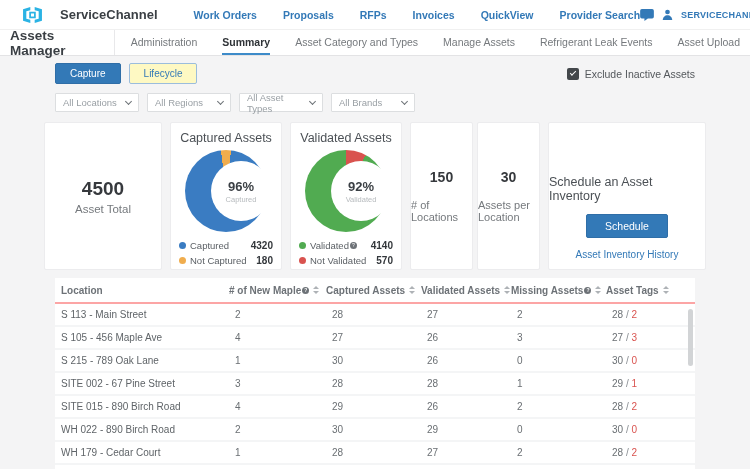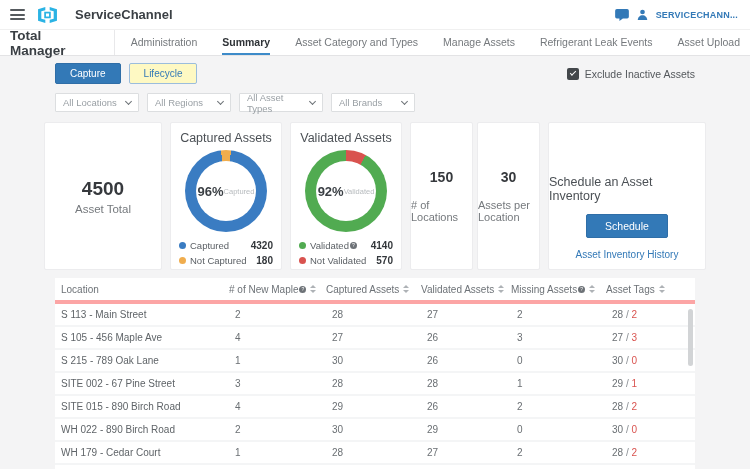--- a/index.html
+++ b/index.html
@@ -42,42 +42,42 @@
   
   .cards { display:flex; gap:8px; margin-top:10px; height:148px; }
   .card { background:#fff; border:1px solid #ececee; border-radius:2px; }
   .card-total { width:118px; display:flex; flex-direction:column; align-items:center; justify-content:center; }
   .big-num { font-size:19px; font-weight:700; color:#36393d; }
   .big-sub { font-size:11.5px; color:#75797d; margin-top:3px; }
 
   .donut-card { width:112px; padding:8px 8px 6px 8px; display:flex; flex-direction:column; align-items:center; }
   .donut-title { font-size:12.5px; color:#4b5055; white-space:nowrap; }
   .donut { width:82px; height:82px; border-radius:50%; position:relative; margin-top:5px; flex:none; }
-  .donut-hole { position:absolute; left:11px; top:11px; width:60px; height:60px; background:#fff; border-radius:50%; display:flex; flex-direction:row; align-items:center; justify-content:center; }
+  .donut-hole { position:absolute; left:26px; top:11px; width:60px; height:60px; background:#fff; border-radius:50%; display:flex; flex-direction:column; align-items:center; justify-content:center; }
   .donut-pct { font-size:13px; font-weight:700; color:#3a3f44; }
   .donut-pct-label { font-size:7.5px; color:#b7bbbe; margin-top:1px; }
   .legend { width:100%; margin-top:6px; }
   .legend-row { display:flex; align-items:center; height:15px; font-size:9.5px; color:#5a5f64; }
   .dot { width:7px; height:7px; border-radius:50%; margin-right:4px; flex:none; }
   .legend-val { margin-left:auto; font-weight:700; color:#33373b; font-size:10px; }
 
   .stack-col { width:130px; display:flex; flex-direction:row; gap:4px; }
   .stack-card { flex:1; display:flex; flex-direction:column; align-items:center; justify-content:center; }
   .stack-num { font-size:14px; font-weight:700; color:#36393d; }
   .stack-sub { font-size:11px; color:#75797d; margin-top:14px; }
 
   .schedule-card { flex:1; display:flex; flex-direction:column; align-items:center; }
   .schedule-text { font-size:12.5px; color:#4b5055; margin-top:52px; }
   .schedule-btn { margin-top:11px; font-size:10.5px; padding:5px 18px; }
   .history-link { margin-top:auto; margin-bottom:9px; font-size:10px; color:#3379b7; text-decoration:none; cursor:pointer; }
 
   
   .table-wrap { margin:8px 11px 0 11px; position:relative; background:#fff; }
   .thead, .trow { display:grid; grid-template-columns:168px 97px 95px 90px 95px 1fr; align-items:center; padding-left:6px; }
-  .thead { height:26px; border-bottom:4px solid #fca5a5; font-size:10px; color:#6d7277; }
+  .thead { height:26px; border-bottom:2px solid #fca5a5; font-size:10px; color:#6d7277;font-weight:bold; }
   .trow { height:23px; border-bottom:2px solid #f4f5f6; font-size:10px; color:#5f6468; background:#fff; }
   .trow > div:not(:first-child) { padding-left:6px; color:#6a6f73; }
   .th { display:flex; align-items:center; white-space:nowrap; }
   .sort { display:inline-flex; flex-direction:column; gap:1.5px; margin-left:4px; }
   .sort i { width:0; height:0; border-left:3px solid transparent; border-right:3px solid transparent; }
   .sort .up { border-bottom:3px solid #aeb2b6; }
   .sort .dn { border-top:3px solid #aeb2b6; }
   .info-sup { display:inline-block; width:7px; height:7px; border-radius:50%; background:#6d7277; color:#fff; font-size:5px; line-height:7px; text-align:center; vertical-align:4px; margin-left:1px; flex:none; }
   .slash { color:#8a8f94; }
   .red { color:#d9534f; }
@@ -95,35 +95,43 @@
         <i></i>
       </span>
     <span class="logo">
       <svg width="19" height="16" viewBox="0 0 26 22">
         <path fill="#2bb3e4" d="M0,3 L10,0 L10,4.5 L4.5,6 L4.5,16 L10,17.5 L10,22 L0,19 Z"></path>
         <path fill="#2bb3e4" d="M26,3 L16,0 L16,4.5 L21.5,6 L21.5,16 L16,17.5 L16,22 L26,19 Z"></path>
         <rect x="9.7" y="7.7" width="6.6" height="6.6" fill="none" stroke="#2bb3e4" stroke-width="2.4"></rect>
       </svg>
       <span class="logo-name">ServiceChannel</span>
     </span>
+    <nav class="main-nav">
+        <a class="nav-link">Work Orders</a>
+        <a class="nav-link">Proposals</a>
+        <a class="nav-link">RFPs</a>
+        <a class="nav-link">Invoices</a>
+        <a class="nav-link">QuickView</a>
+        <a class="nav-link">Provider Search</a>
+      </nav>
     <div class="top-right">
       <svg width="14" height="12" viewBox="0 0 16 14">
         <path d="M2 0h12a2 2 0 0 1 2 2v7a2 2 0 0 1-2 2H9l-4 3v-3H2a2 2 0 0 1-2-2V2a2 2 0 0 1 2-2z" fill="#3379b7"></path>
       </svg>
       <svg width="11" height="11" viewBox="0 0 14 14">
         <circle cx="7" cy="3.8" r="3" fill="#3379b7"></circle>
           <path d="M1 14c0-3.3 2.7-6 6-6s6 2.7 6 6z" fill="#3379b7"></path>
       </svg>
       <span class="account">SERVICECHANN...</span>
 
     </div>
   </div>
 
   <div class="subnav">
-    <span class="page-title">Total Manager</span>
+    <span class="page-title">Assets Manager</span>
     <div class="tabs">
         <div class="tab">Administration</div>
         <div class="tab active">Summary</div>
         <div class="tab">Asset Category and Types</div>
         <div class="tab">Manage Assets</div>
         <div class="tab">Refrigerant Leak Events</div>
         <div class="tab">Asset Upload</div>
       </div>
   </div>
 

